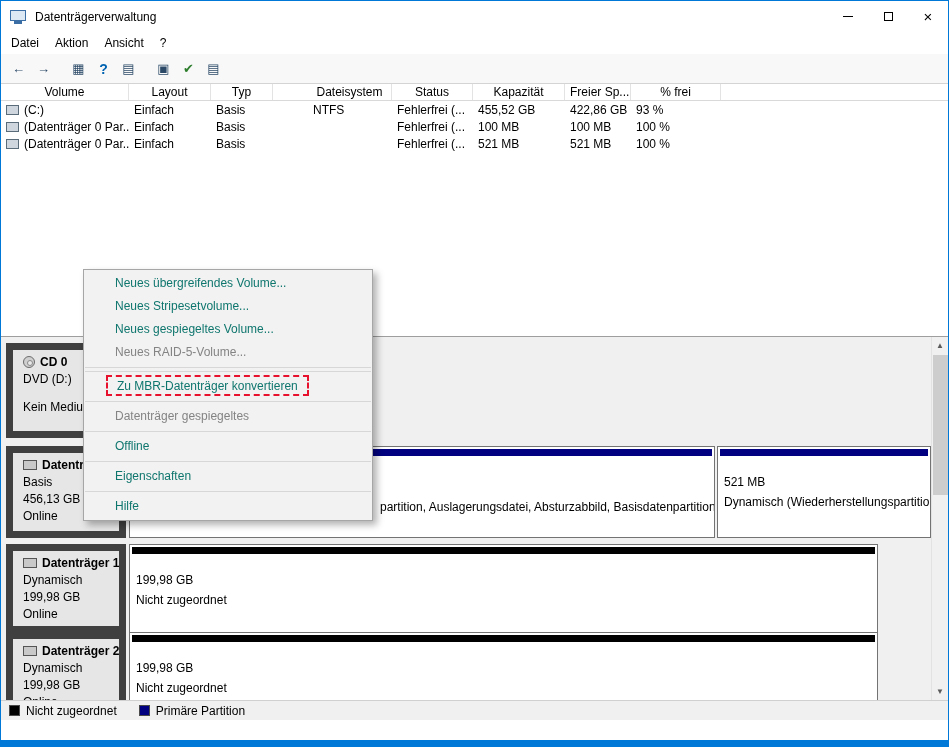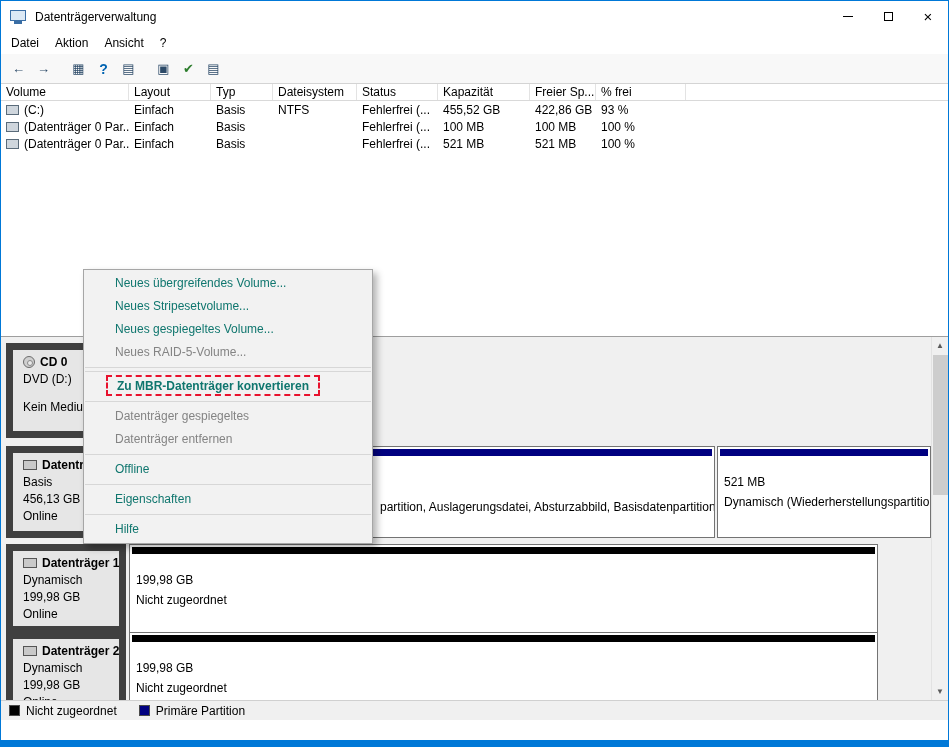--- a/index.html
+++ b/index.html
@@ -30,22 +30,22 @@
   
   .toolbar { height:30px; background:#f8f8f8; border-bottom:1px solid #d4d4d4; display:flex; align-items:center; padding-left:5px; }
   .tb-btn { width:25px; height:23px; display:flex; align-items:center; justify-content:center; font-size:13px; color:#2c4a68; }
   .tb-btn.group-gap { margin-left:10px; }
   .tb-help { color:#0063b1; font-weight:bold; font-size:14px; }
   .tb-check { color:#2d7d2d; }
 
   
   .list-pane { height:252px; background:#fff; overflow:hidden; }
   .lheader { display:flex; height:17px; border-bottom:1px solid #d9d9d9; }
-  .hcell { border-right:1px solid #e3e3e3; padding:1px 5px; white-space:nowrap; overflow:hidden; }
-  .c0{width:128px;} .c1{width:82px;} .c2{width:62px;} .c3{width:84px;}
+  .hcell { border-right:1px solid #e3e3e3; padding:1px 5px; white-space:nowrap; overflow:hidden;text-align:center; }
+  .c0{width:128px;} .c1{width:82px;} .c2{width:62px;} .c3{width:84px;margin-left:35px;}
   .c4{width:81px;} .c5{width:92px;} .c6{width:66px;} .c7{width:90px;}
   .cfill{flex:1; border-right:none;}
   .vrow { display:flex; height:17px; align-items:center; }
   .vcell { padding:0 5px; white-space:nowrap; overflow:hidden; }
   .volcell { display:flex; align-items:center; gap:5px; }
   .hdd-icon-sm { width:13px; height:10px; background:#cfd6dd; border:1px solid #5a6b7a; flex:0 0 auto; }
 
   
   .graph-pane { height:364px; background:#f0f0f0; border-top:1px solid #9e9e9e; position:relative; overflow:hidden; }
   .disk-row { position:absolute; left:5px; width:922px; }
@@ -69,21 +69,21 @@
   .scroll-arrow { position:absolute; left:0; width:16px; height:17px; display:flex; align-items:center; justify-content:center; font-size:8px; color:#5a5a5a; }
   .scroll-up { top:0; }
   .scroll-down { bottom:0; }
   .scroll-thumb { position:absolute; top:18px; left:1px; width:15px; height:140px; background:#cdcdcd; }
 
   
   .context-menu { position:absolute; left:82px; top:268px; width:290px; background:#f2f2f2; border:1px solid #a6a6a6; box-shadow:4px 4px 7px rgba(0,0,0,0.3); padding:2px 0; z-index:10; }
   .cm-item { height:23px; line-height:23px; padding-left:31px; white-space:nowrap; color:#0f766e; }
   .cm-item.disabled { color:#848484; }
   .cm-sep { height:1px; background:#d7d7d7; margin:3px 1px; }
-  .mbr-box { display:inline-block; border:2px dashed #e8112d; padding:0 9px; margin-left:-9px; line-height:19px; height:21px;font-weight:bold; }
+  .mbr-box { display:inline-block; border:2px dashed #e8112d; padding:0 9px; margin-left:-9px; line-height:19px; height:21px; }
 
   
   .statusbar { height:20px; background:#f0f0f0; border-top:1px solid #d0d0d0; display:flex; align-items:center; padding-left:8px; }
   .legend-item { display:flex; align-items:center; gap:6px; margin-right:22px; }
   .legend-swatch { width:11px; height:11px; border:1px solid #4a4a4a; }
   .bottom-filler { height:20px; background:#fff; }
   .bottom-border { height:6px; background:#0078d7; }
 </style>
 </head>
 <body>
@@ -278,21 +278,20 @@
   <div class="context-menu">
     <div class="cm-item">Neues übergreifendes Volume...</div>
     <div class="cm-item">Neues Stripesetvolume...</div>
     <div class="cm-item">Neues gespiegeltes Volume...</div>
     <div class="cm-item disabled">Neues RAID-5-Volume...</div>
     <div class="cm-sep"></div>
     <div class="cm-sep"></div>
     <div class="cm-item"><span class="mbr-box">Zu MBR-Datenträger konvertieren</span></div>
     <div class="cm-sep"></div>
     <div class="cm-item disabled">Datenträger gespiegeltes</div>
-    <div class="cm-item disabled">Datenträger entfernen</div>
     <div class="cm-sep"></div>
     <div class="cm-item">Offline</div>
     <div class="cm-sep"></div>
     <div class="cm-item">Eigenschaften</div>
     <div class="cm-sep"></div>
     <div class="cm-item">Hilfe</div>
   </div>
 
 </div>
 

